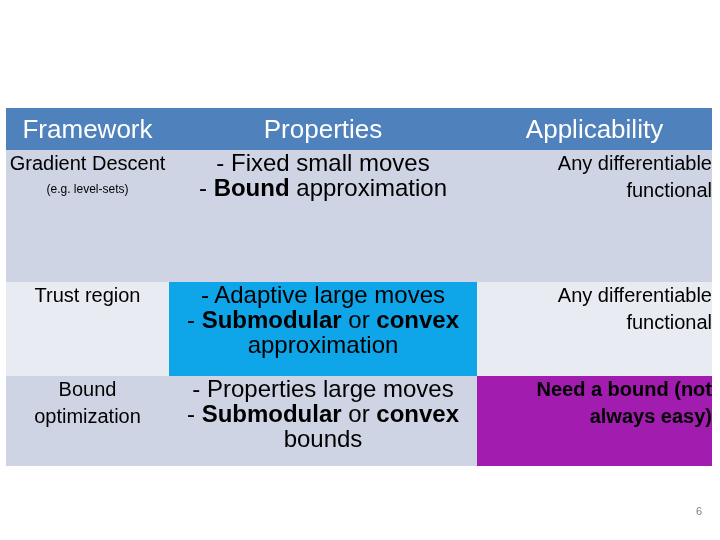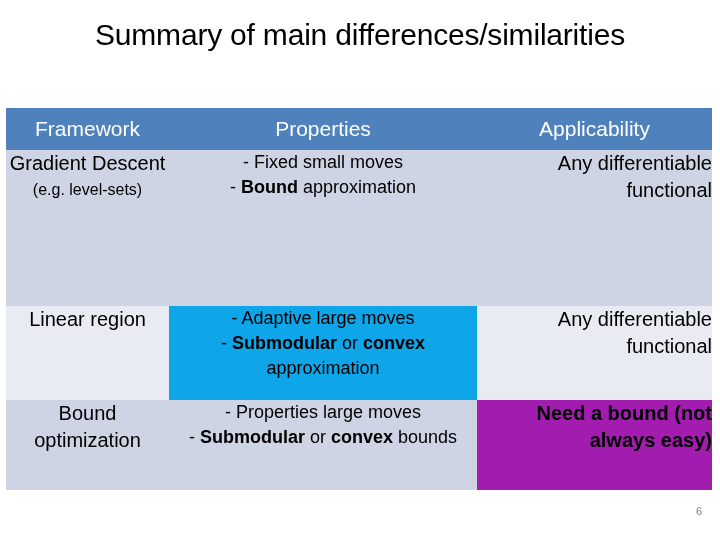--- a/index.html
+++ b/index.html
@@ -47,21 +47,21 @@
     vertical-align: top;
     border: 0;
   }
   .col-framework { width: 163px; }
   .col-properties { width: 308px; }
   .col-applicability { width: 235px; }
 
   .hdr-cell {
     background: #4f81bd;
     color: #ffffff;
-    font-size: 21px;
+    font-size: 26px;
     line-height: 42px;
     height: 42px;
     font-weight: 400;
     text-align: center;
     vertical-align: middle;
     border-right: 2px solid #ffffff;
     white-space: nowrap;
   }
   .hdr-cell.last { border-right: 0; margin-top: 9px; }
 
@@ -75,54 +75,53 @@
     color: #000000;
     padding: 6px 6px 10px 6px;
   }
   .body-cell.last { border-right: 0; }
 
   .fw-main {
     font-size: 20px;
     line-height: 27px;
   }
   .fw-sub {
-    font-size: 16px;
+    font-size: 12px;
     line-height: 21px;
     margin-top: 2px;
   }
   .prop-line {
-    font-size: 18px;
+    font-size: 24px;
     line-height: 25px;
   }
   .app-line {
     font-size: 20px;
     line-height: 27px;
     text-align: right;
   }
   .b { font-weight: bold; }
 
-  #row1 .body-cell { height: 156px; margin-left: 16px; }
+  #row1 .body-cell { height: 132px; margin-left: 16px; }
   #row2 .body-cell { height: 94px; }
   #row3 .body-cell { height: 90px; }
 
   #page-number {
     position: absolute;
     right: 18px;
     bottom: 22px;
     font-size: 11px;
     color: #808080;
     line-height: 13px;
   }
 </style>
 </head>
 <body>
 
 <div id="slide">
 
-  <div id="slide-title">Summary of main differences/similarities</div>
 
   <table id="comparison-table">
     <colgroup>
       <col class="col-framework">
       <col class="col-properties">
       <col class="col-applicability">
     </colgroup>
     <thead>
       <tr>
         <th class="hdr-cell" style="background: rgb(79, 129, 189); color: rgb(255, 255, 255);">Framework</th>
@@ -140,21 +139,21 @@
           <div class="prop-line"><span>- </span><span>Fixed  small moves</span></div>
           <div class="prop-line"><span>- </span><span class="b">Bound</span><span> approximation</span></div>
         </td>
         <td class="body-cell last" style="background: rgb(206, 212, 227);">
           <div class="app-line">Any differentiable functional</div>
         </td>
       </tr>
 
       <tr id="row2" class="row-b">
         <td class="body-cell" style="background: rgb(232, 235, 242);">
-          <div class="fw-main">Linear region</div>
+          <div class="fw-main">Trust region</div>
           <div class="fw-sub"></div>
         </td>
         <td class="body-cell" style="background: #0ea5e9;">
           <div class="prop-line"><span>- </span><span>Adaptive large moves</span></div>
           <div class="prop-line"><span>- </span><span class="b">Submodular</span><span> or </span><span class="b">convex</span><span> approximation</span></div>
         </td>
         <td class="body-cell last" style="background: rgb(232, 235, 242);">
           <div class="app-line">Any differentiable functional</div>
         </td>
       </tr>

